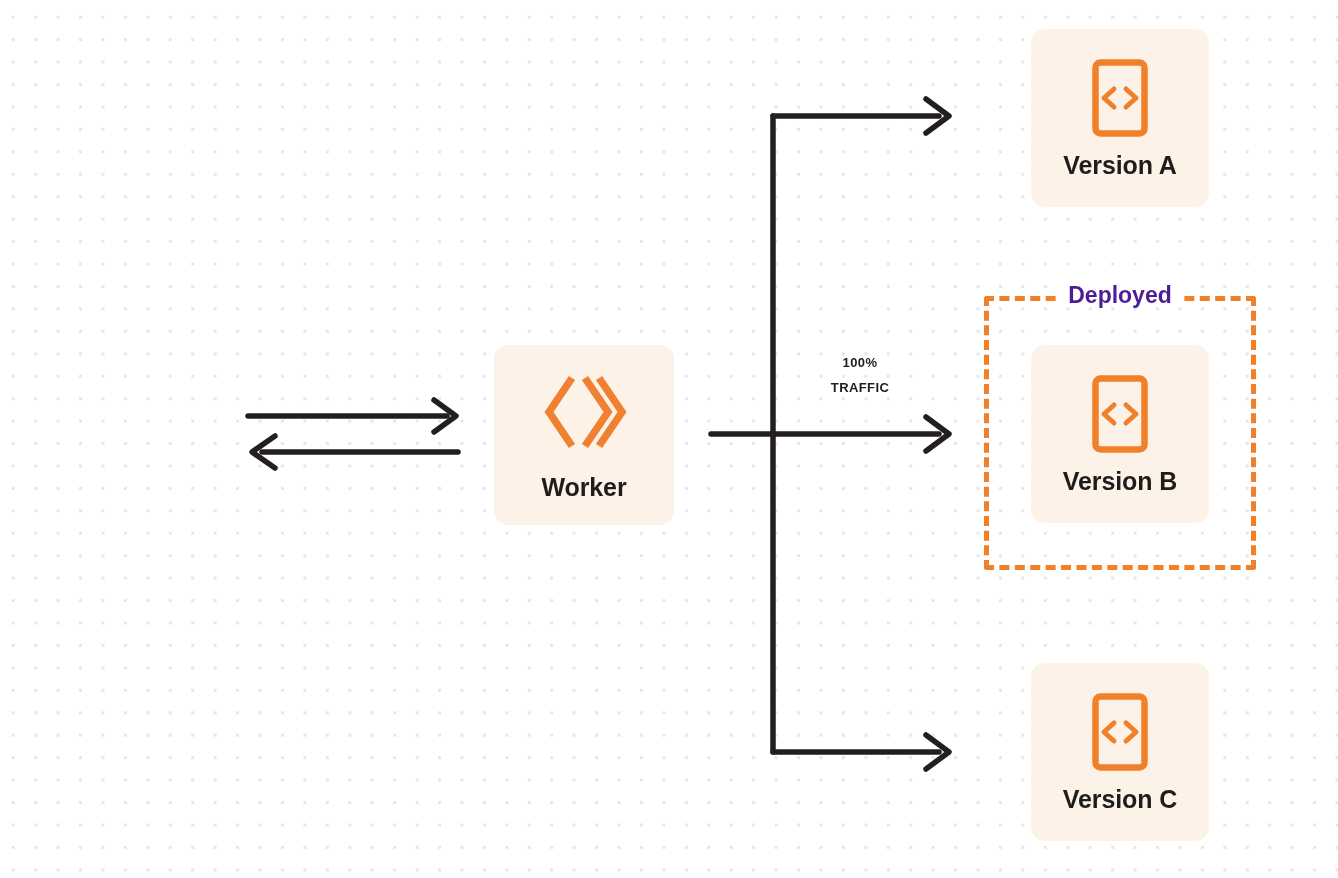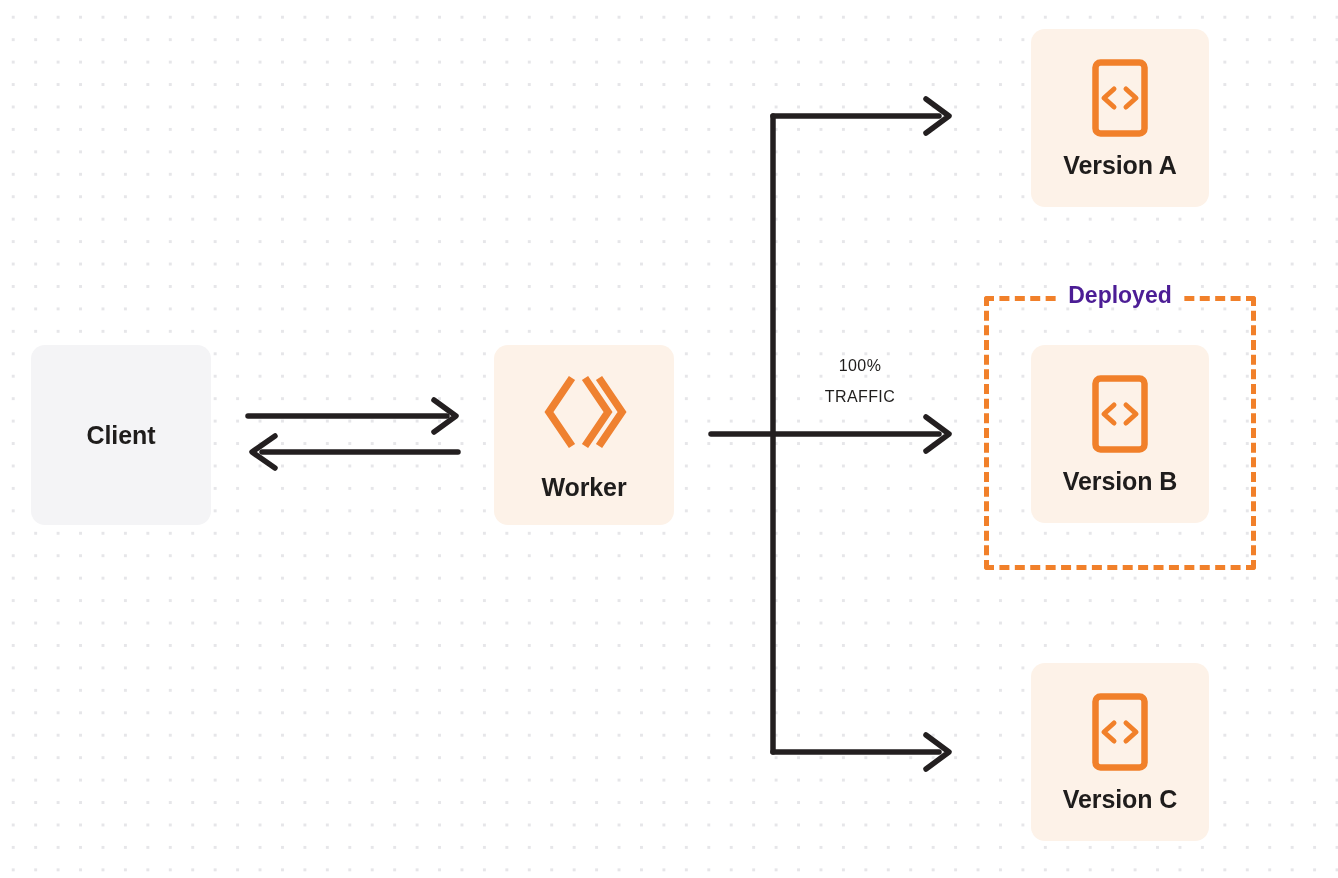--- a/index.html
+++ b/index.html
@@ -97,22 +97,22 @@
   }
 
   
   #traffic-label {
     position: absolute;
     left: 790px;
     top: 350px;
     width: 140px;
     text-align: center;
     color: #1f1d1c;
-    font-size: 16px;
-    font-weight: 400;
+    font-size: 13px;
+    font-weight: 700;
     letter-spacing: 0.4px;
     line-height: 1.95;
   }
 
   
   #edges {
     position: absolute;
     left: 0;
     top: 0;
     width: 1338px;
@@ -159,23 +159,20 @@
         <path d="M926,735 L949,752 L926,769"></path>
       </g>
     </g>
   </svg>
 
   <div id="traffic-label">
     <div>100%</div>
     <div>TRAFFIC</div>
   </div>
 
-  <div class="node" id="client-node">
-    <span class="node-label">Client</span>
-  </div>
 
   <div class="node" id="worker-node">
     <span>
       <svg class="icon-svg" width="88" height="82" viewBox="0 0 88 82" xmlns="http://www.w3.org/2000/svg">
         <g fill="none" stroke="#ef8130" stroke-width="7.5" stroke-linejoin="miter" stroke-linecap="butt">
           <polyline points="32,7 9,41 32,75"></polyline>
           <polyline points="45,7 68,41 45,75"></polyline>
           <polyline points="59,7 82,41 59,75"></polyline>
         </g>
       </svg>

